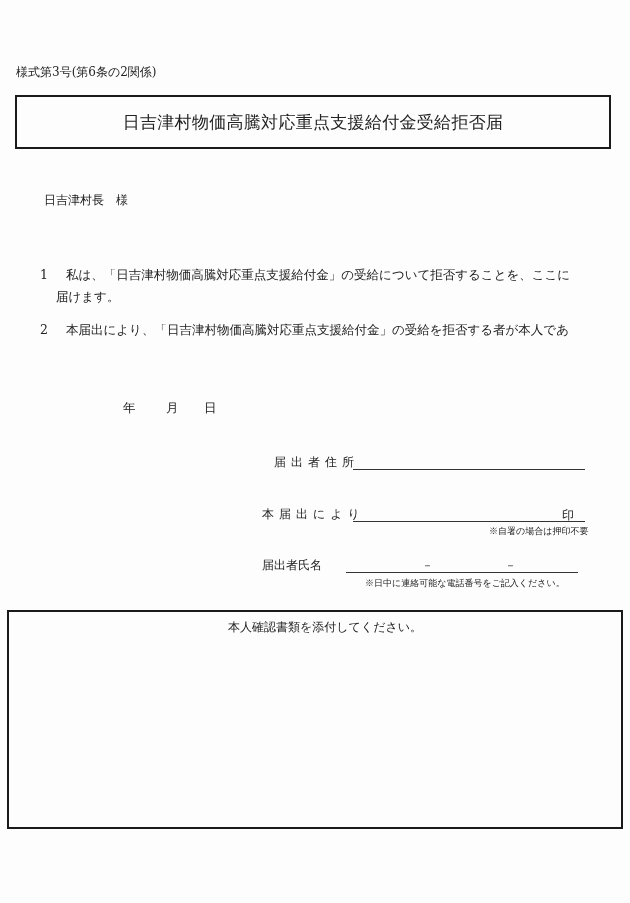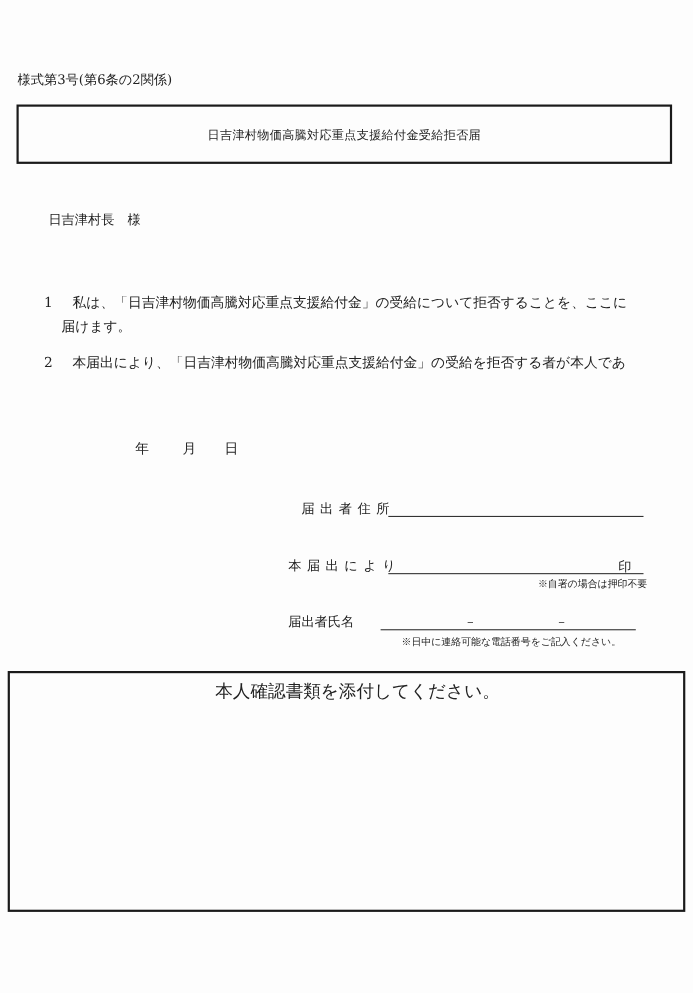--- a/index.html
+++ b/index.html
@@ -8,41 +8,41 @@
     font-family: "DejaVu Serif", "Liberation Serif", serif;
     color: #222;
   }
   .abs { position: absolute; white-space: nowrap; }
   .form-number { left: 16px; top: 64px; font-size: 12px; }
   .title-box {
     position: absolute; left: 15px; top: 95px; width: 596px; height: 54px;
     border: 2px solid #1a1a1a; box-sizing: border-box;
     display: flex; align-items: center; justify-content: center;
   }
-  .title-box span { font-size: 11px; letter-spacing: 0.3px; }
+  .title-box span { font-size: 17px; letter-spacing: 0.3px; }
   .addressee { left: 44px; top: 192px; font-size: 12px; }
   .para { position: absolute; left: 40px; width: 570px; font-size: 12.5px; line-height: 22px; }
   .para .num { display: inline-block; width: 26px; }
   .para .cont { padding-left: 16px; display: block; }
   .p1 { top: 264px; }
   .p2 { top: 319px; }
   .date { top: 400px; font-size: 12.5px; }
   .date-y { left: 123px; }
   .date-m { left: 166px; }
   .date-d { left: 204px; }
   .label { font-size: 12px; }
   .spaced { letter-spacing: 5px; }
   .line { position: absolute; height: 0; border-top: 1px solid #333; }
   .note { font-size: 9px; }
   .dash { font-size: 11px; }
   .id-box {
     position: absolute; left: 7px; top: 610px; width: 616px; height: 219px;
     border: 2px solid #1a1a1a; box-sizing: border-box;
   }
-  .id-box .heading { position: absolute; left: 0; right: 0; top: 7px; text-align: center; font-size: 16px; padding-left: 20px; }
+  .id-box .heading { position: absolute; left: 0; right: 0; top: 7px; text-align: center; font-size: 12px; padding-left: 20px; }
   .id-box .list { position: absolute; left: 3px; top: 182px; font-size: 12px; line-height: 17px; }
   .id-box .list .l2 { padding-left: 14px; }
 </style>
 </head>
 <body>
 
 <div class="abs form-number">様式第3号(第6条の2関係)</div>
 
 <div class="title-box">
   <span>日吉津村物価高騰対応重点支援給付金受給拒否届</span>

